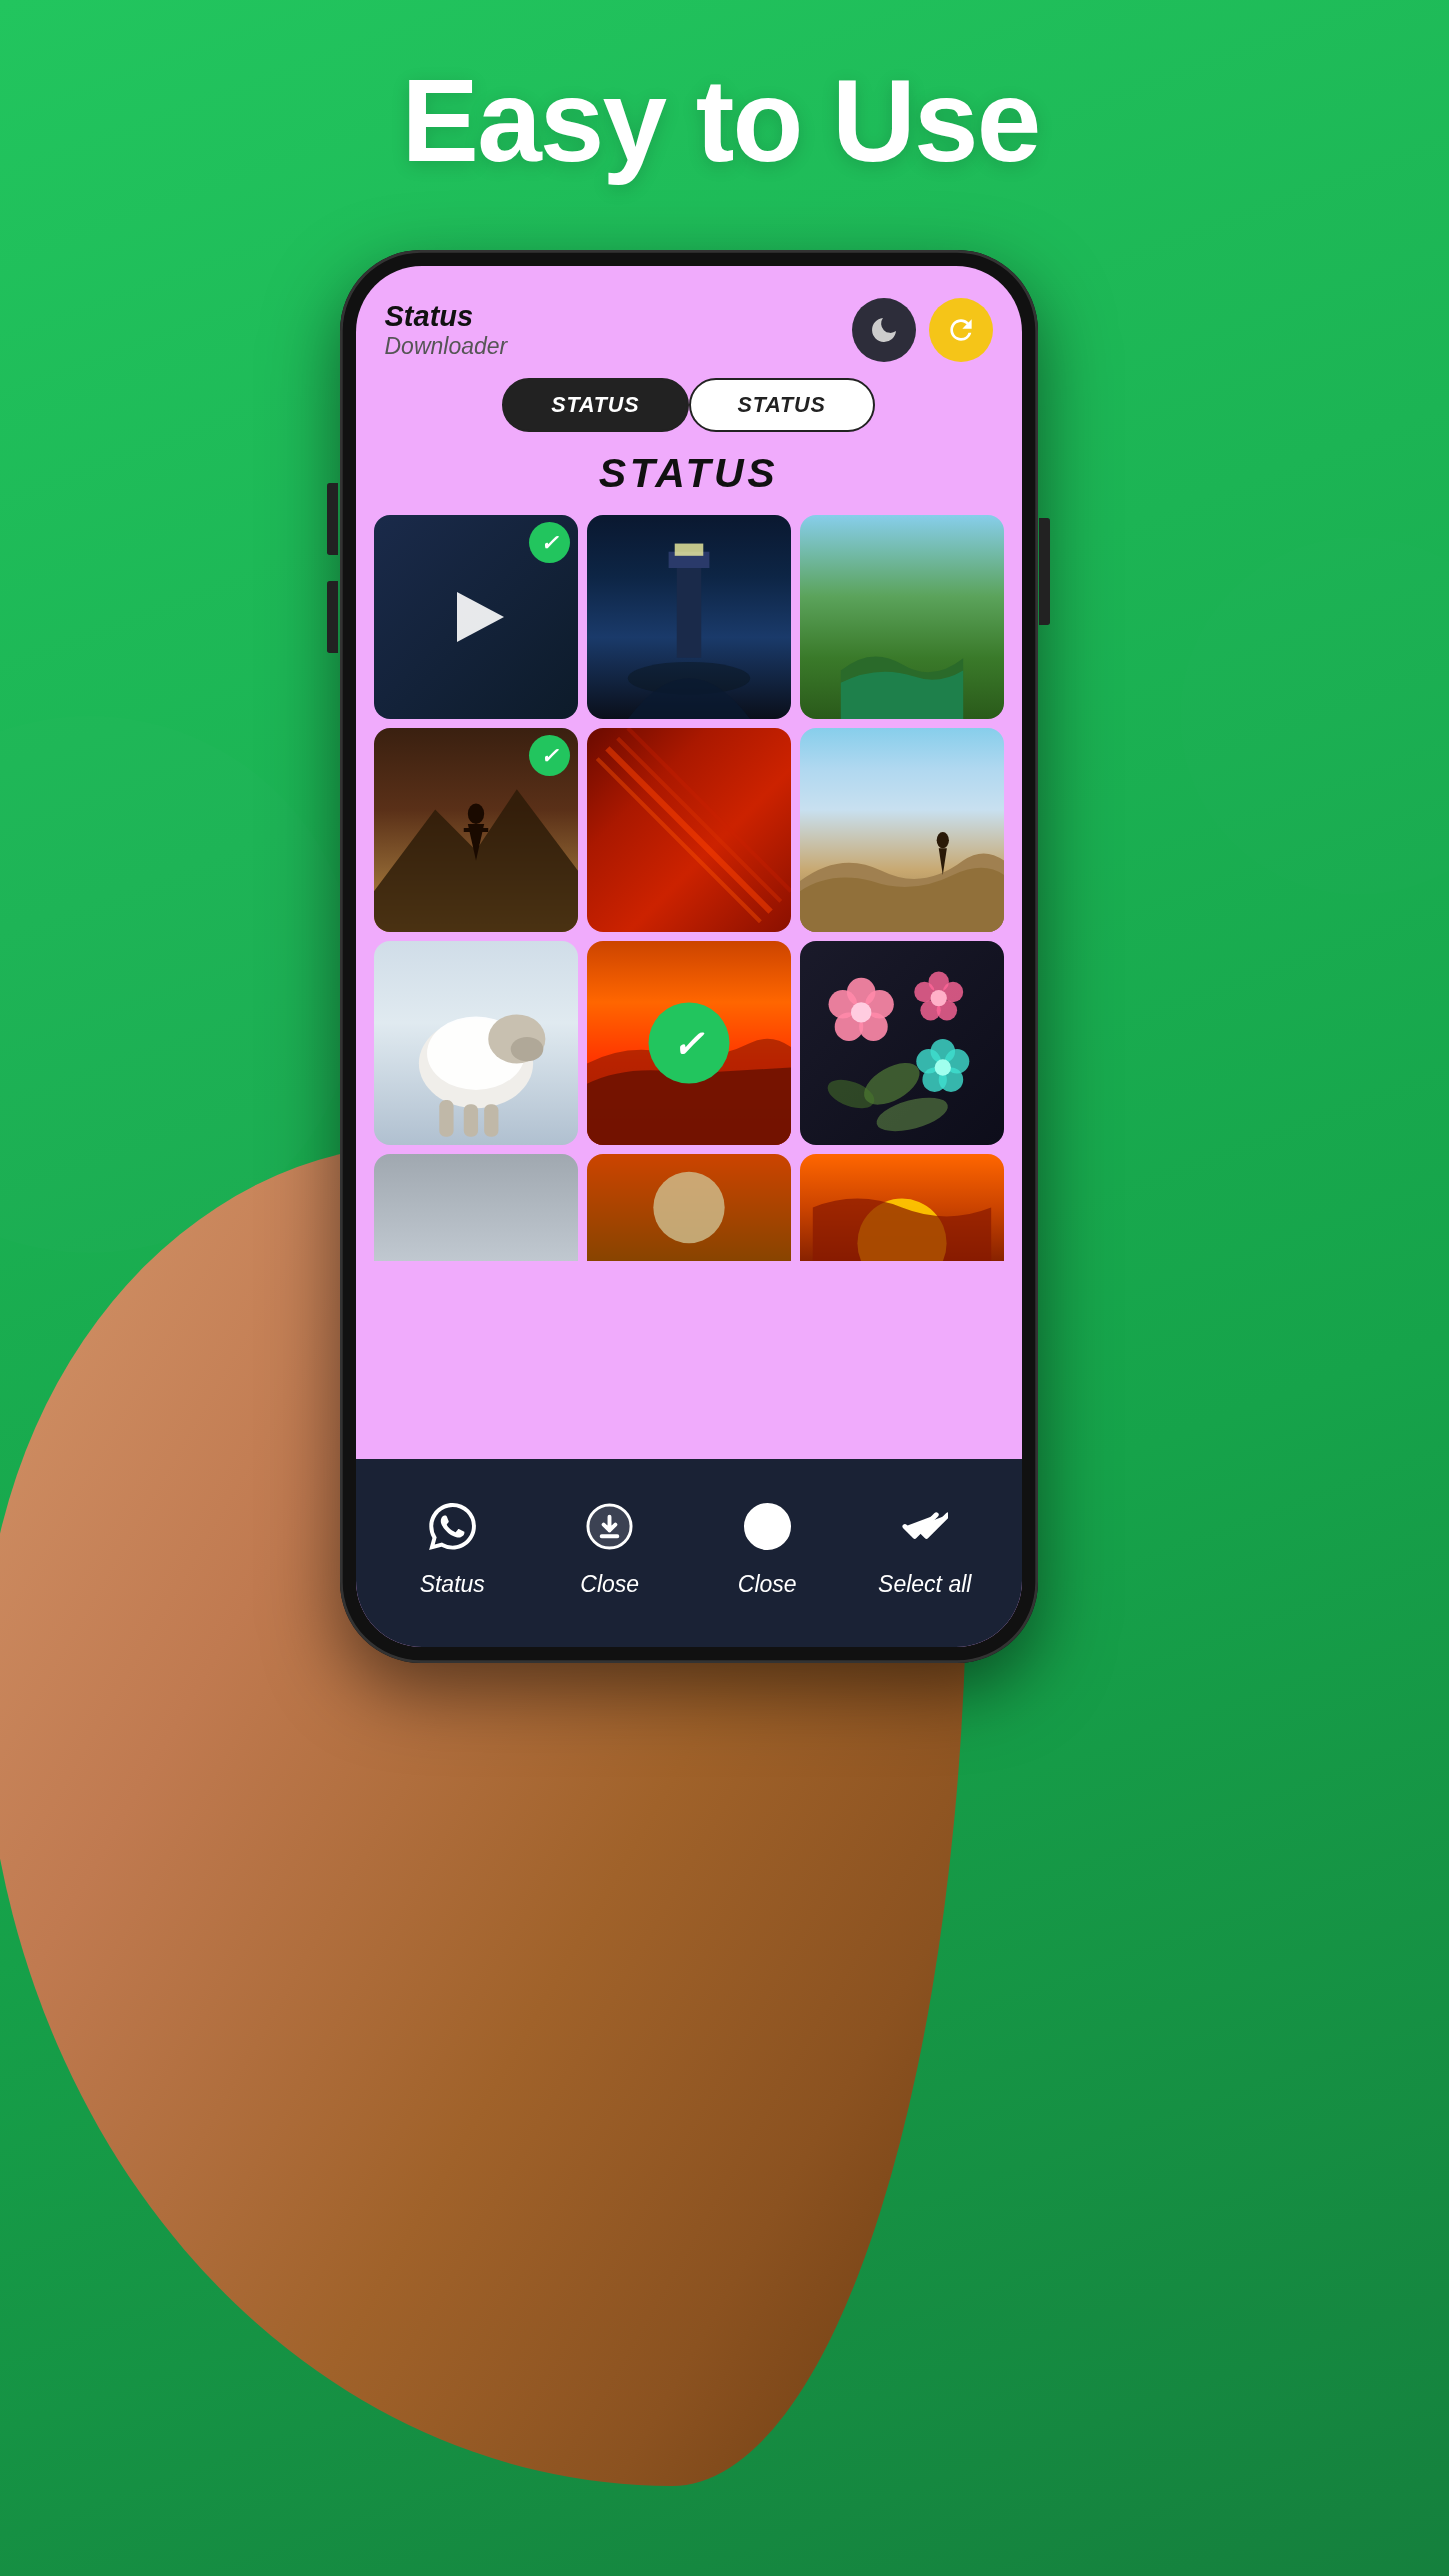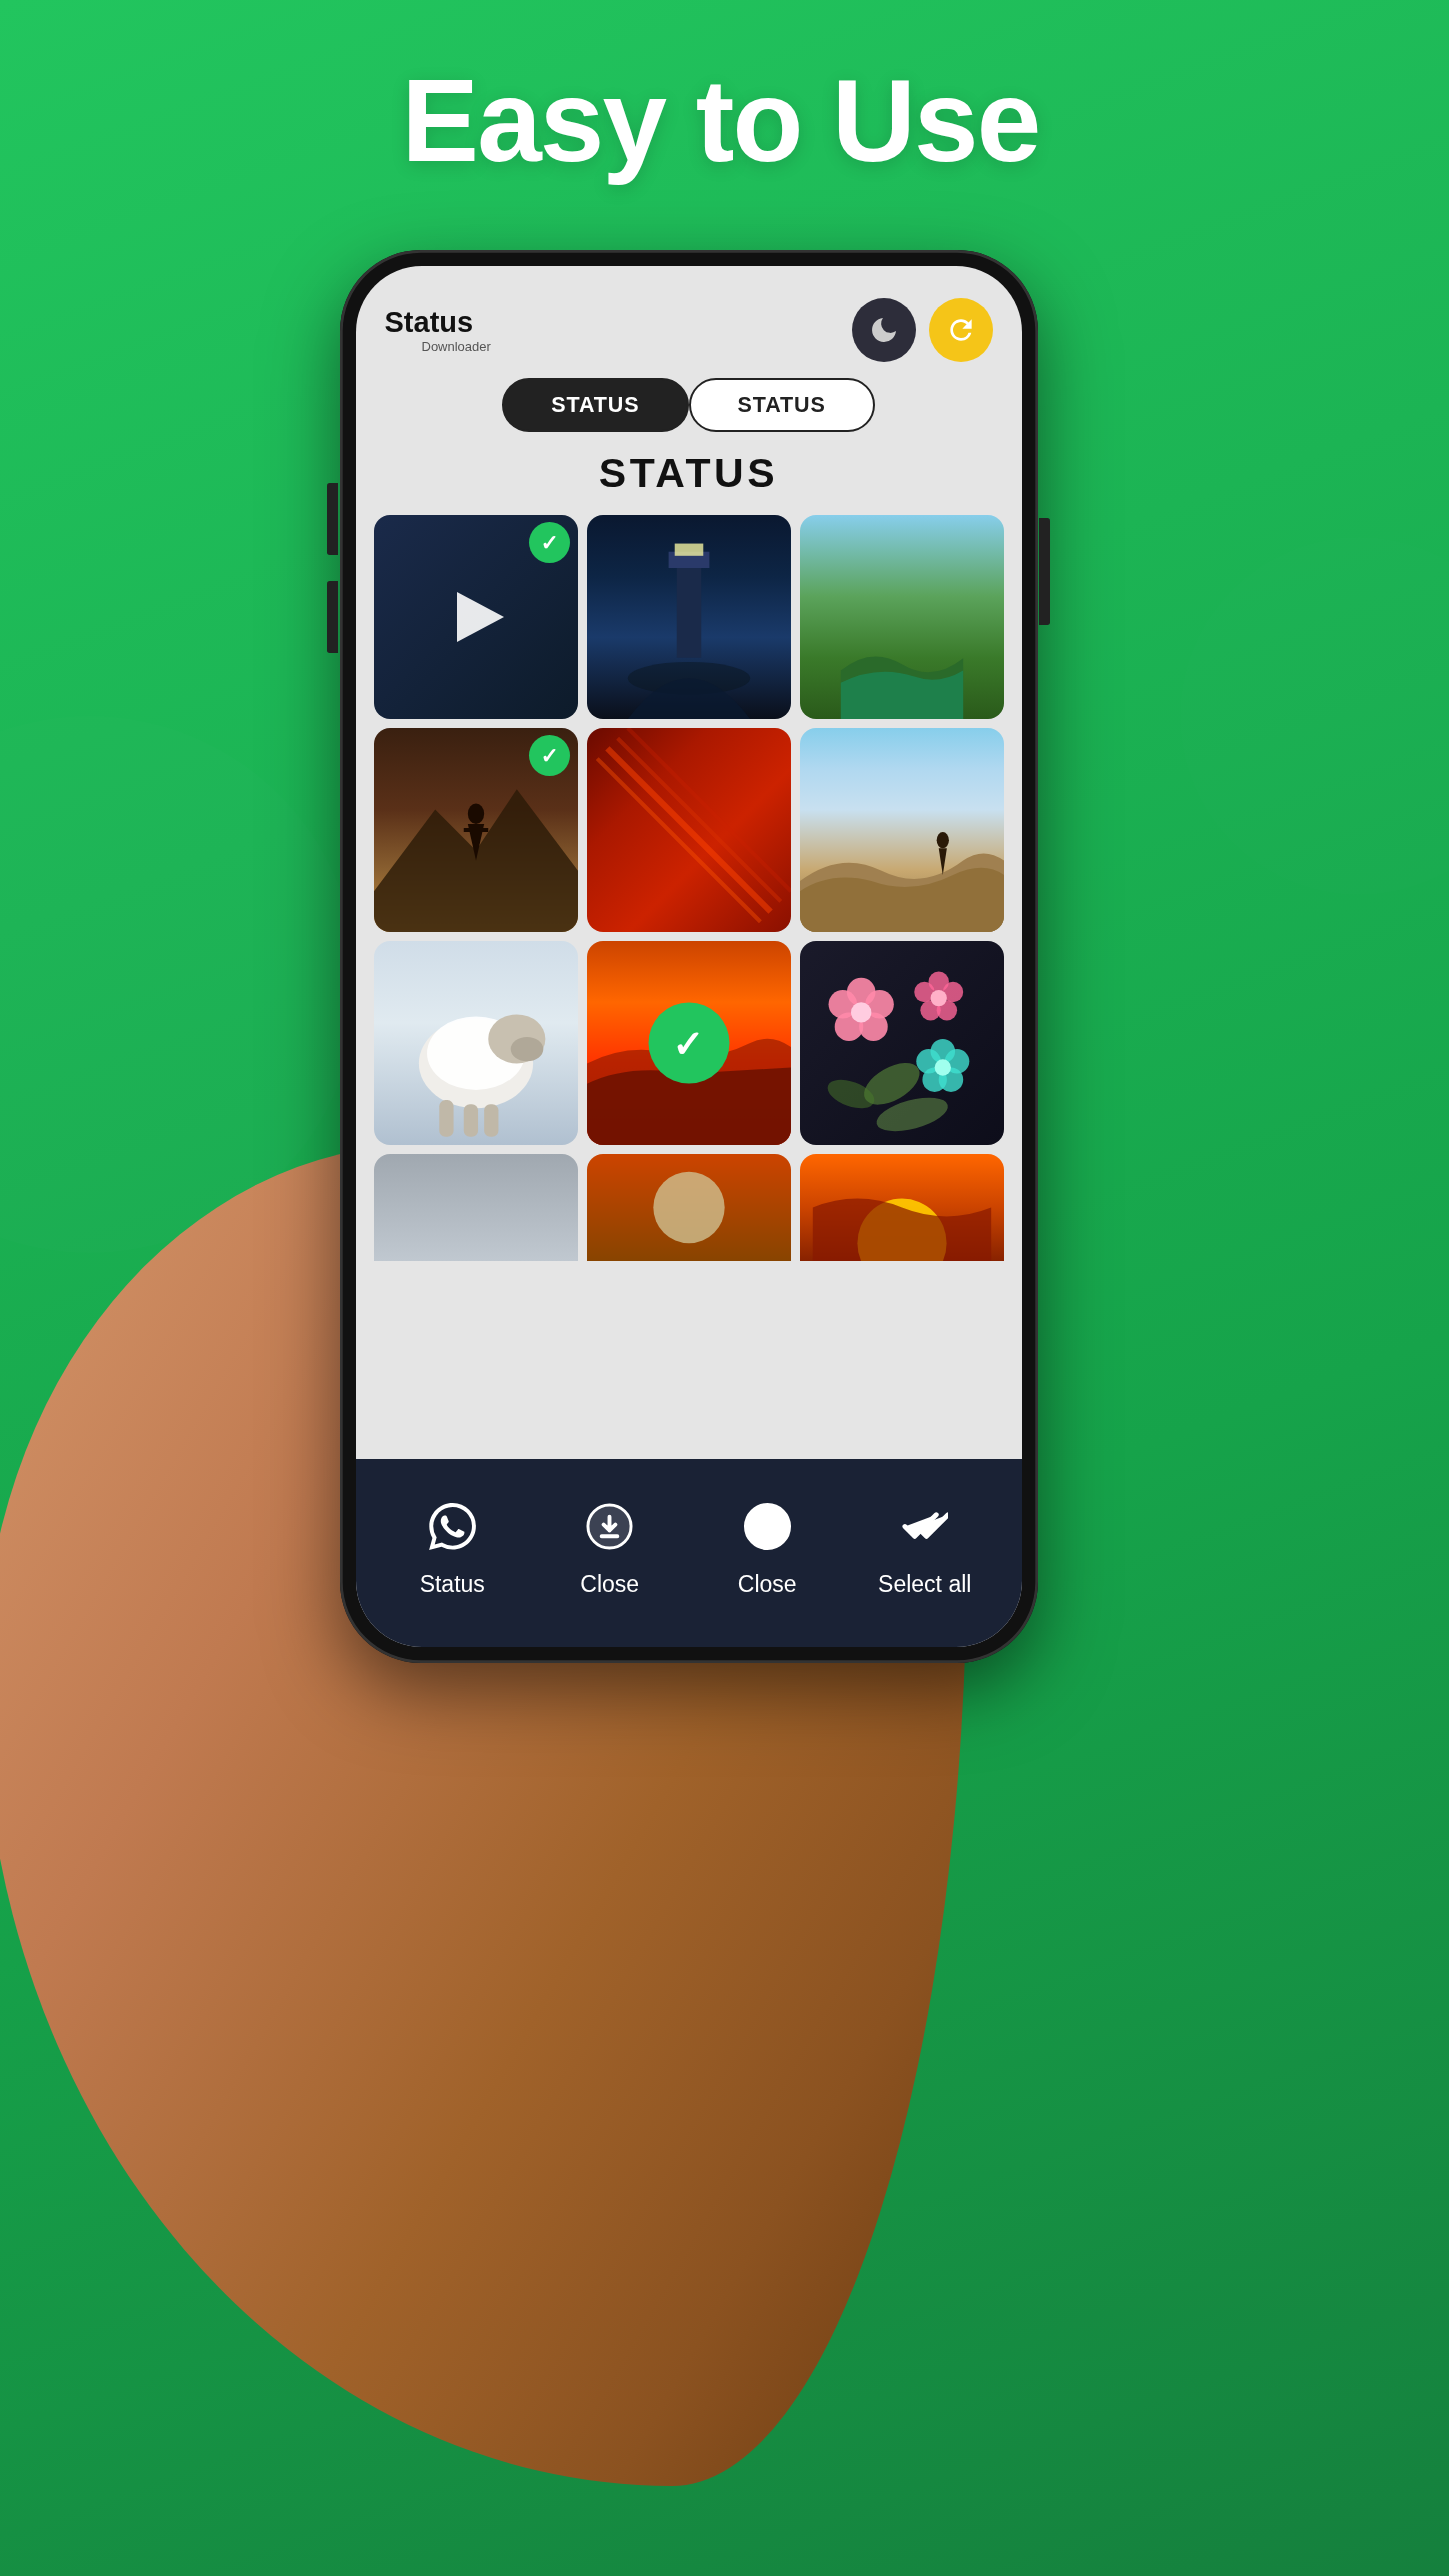--- a/index.html
+++ b/index.html
@@ -73,23 +73,24 @@
       box-shadow: 0 27px 72px rgba(0,0,0,0.5), inset 0 0 0 2.7px #333;
     }
 
     
     .phone-screen {
       position: absolute;
       top: 16px;
       left: 16px;
       right: 16px;
       bottom: 16px;
-      background: #e5e5e5;
+      background: #f0abfc;
       border-radius: 66px;
       overflow: hidden;
+      font-style: italic;
     }
 
     
     .vol-btn {
       position: absolute;
       left: -12.5px;
       width: 10.7px;
       background: #222;
       border-radius: 2.7px 0 0 2.7px;
     }
@@ -114,24 +115,23 @@
       justify-content: space-between;
       padding: 32px 29px 16px 29px;
     }
 
     .app-title-block .app-name {
       font-size: 29px;
       font-weight: 800;
       color: #111;
     }
     .app-title-block .app-sub {
-      font-size: 13px;
+      font-size: 23px;
       color: #555;
       font-weight: 400;
-      margin-left: 37px;
     }
 
     .header-icons {
       display: flex;
       gap: 12.5px;
       align-items: center;
     }
 
     .icon-btn {
       width: 64px;

